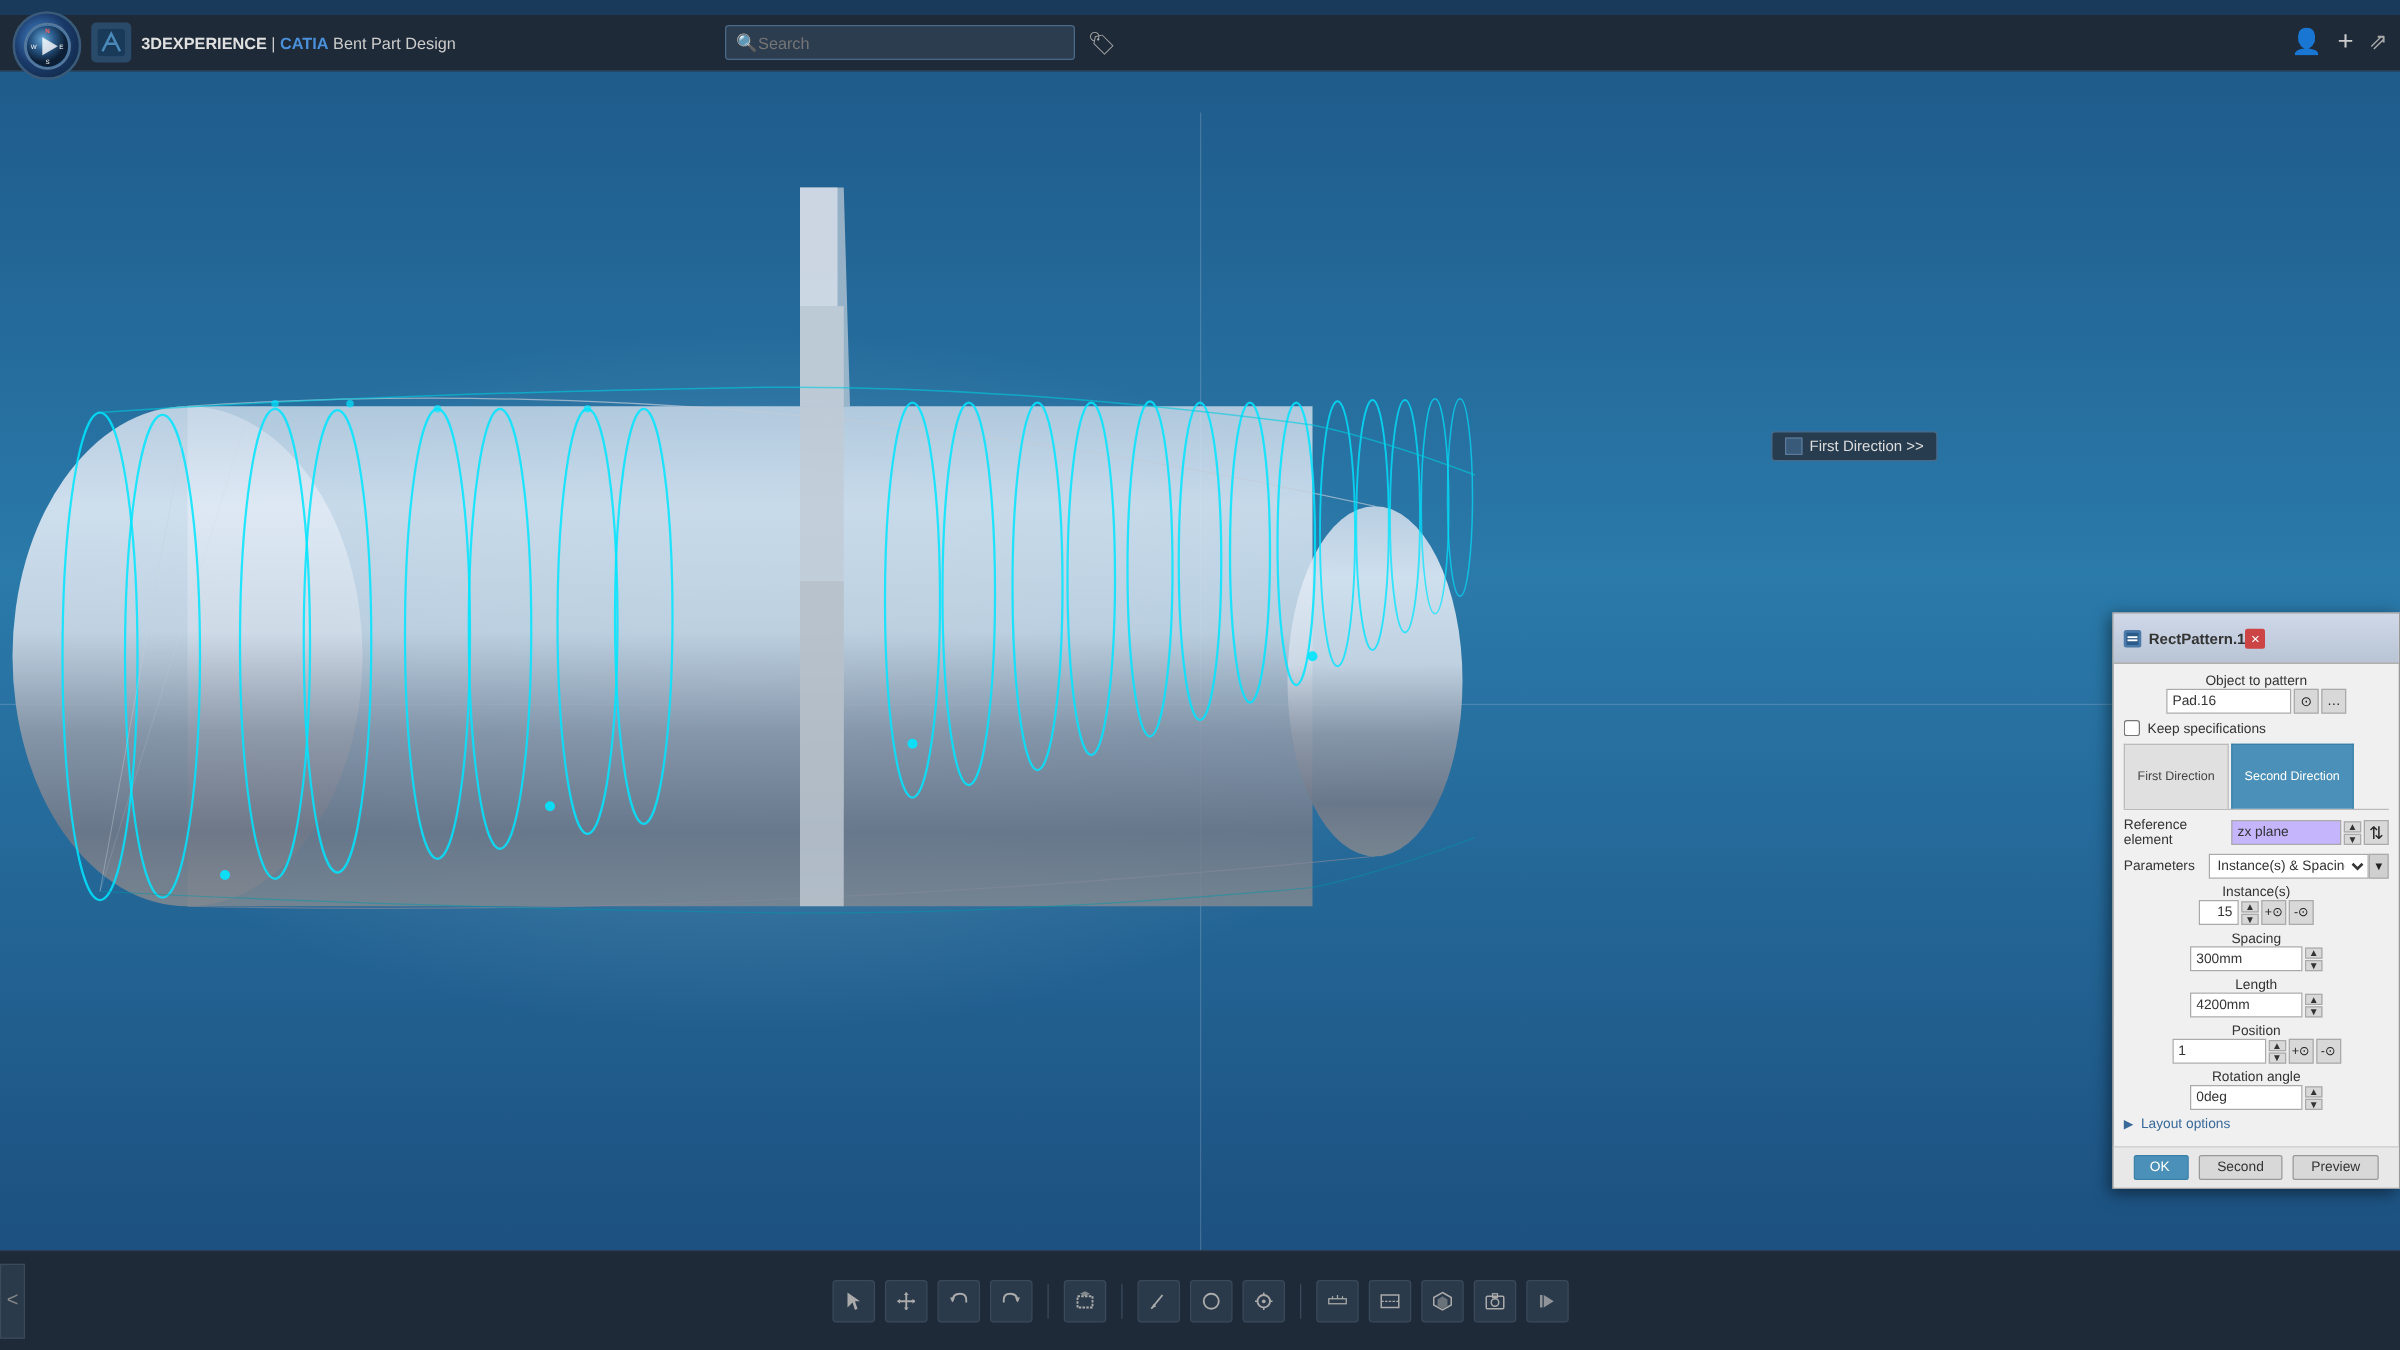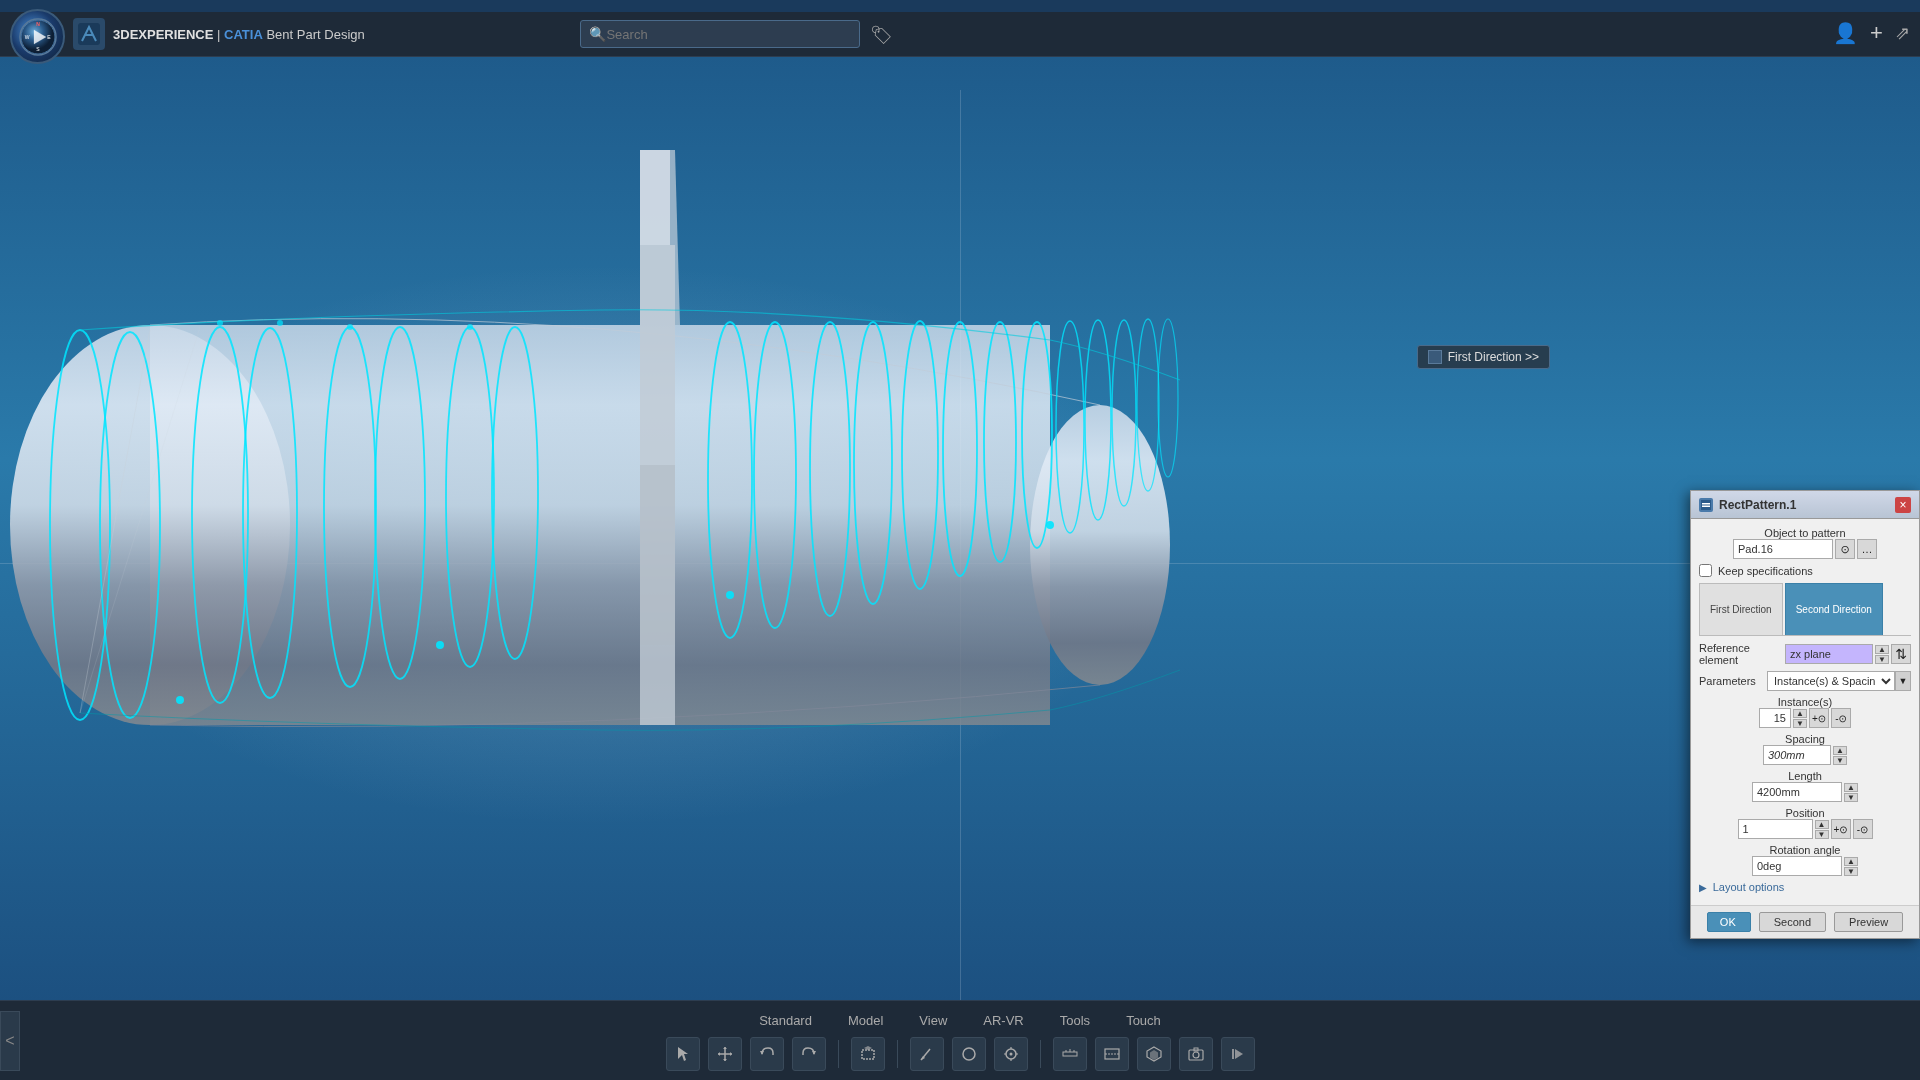--- a/index.html
+++ b/index.html
@@ -114,22 +114,22 @@
 
     
     #rect-pattern-dialog {
       position: absolute; right: 0; top: 490px; width: 230px;
       background: #f0f0f0; border: 1px solid #999; box-shadow: -3px 3px 12px rgba(0,0,0,0.5);
       font-size: 12px; color: #222;
     }
     .dialog-titlebar {
       background: linear-gradient(180deg, #d0d8e8 0%, #b8c4d4 100%);
       border-bottom: 1px solid #999;
-      display: flex; align-items: center; justify-content: space-between;
-      padding: 4px 8px; height: 28px;
+      display: flex; align-items: center; justify-content: flex-start;
+      padding: 4px 8px; height: 40px;
     }
     .dialog-titlebar .title {
       display: flex; align-items: center; gap: 6px; font-size: 12px; font-weight: bold; color: #333;
     }
     .dialog-titlebar .title-icon {
       width: 14px; height: 14px; background: #4a7aaa; border-radius: 2px;
       display: flex; align-items: center; justify-content: center; color: white; font-size: 8px;
     }
     .dialog-close {
       width: 16px; height: 16px; background: #c44; color: white;
@@ -397,28 +397,20 @@
     <circle cx="220" cy="228" r="3" fill="#00e5ff" opacity="0.7"></circle>
   </svg>
 
   <div class="first-direction-tooltip" style="top: 300px; right: 370px;">
     <div class="tooltip-box"></div>
     <span>First Direction &gt;&gt;</span>
   </div>
 </div>
 
 <div id="bottom-toolbar">
-  <div class="toolbar-tabs">
-    <span class="toolbar-tab">Standard</span>
-    <span class="toolbar-tab">Model</span>
-    <span class="toolbar-tab">View</span>
-    <span class="toolbar-tab">AR-VR</span>
-    <span class="toolbar-tab">Tools</span>
-    <span class="toolbar-tab">Touch</span>
-  </div>
   <div class="toolbar-icons">
     <div class="toolbar-collapse">&lt;</div>
 
     <div class="toolbar-btn">
       <svg width="18" height="18" viewBox="0 0 18 18">
           <path d="M4 2 L4 14 L8 10 L10 16 L12 15 L10 9 L14 9 Z" fill="#aaa"></path>
         </svg>
     </div>
     <div class="toolbar-btn">
       <svg width="18" height="18" viewBox="0 0 18 18">
@@ -575,21 +567,21 @@
           <div class="spin-btn">▼</div>
         </div>
         <div class="action-btn" style="font-size:10px;">+⊙</div>
         <div class="action-btn" style="font-size:10px;">-⊙</div>
       </div>
     </div>
 
     <div class="dialog-row">
       <span class="dialog-label">Spacing</span>
       <div class="dialog-input-group">
-        <input class="dialog-input" style="width: 68px; font-style: italic;" type="text" value="300mm">
+        <input class="dialog-input" style="width: 90px;" type="text" value="300mm">
         <div class="spin-btns">
           <div class="spin-btn">▲</div>
           <div class="spin-btn">▼</div>
         </div>
       </div>
     </div>
 
     <div class="dialog-row">
       <span class="dialog-label">Length</span>
       <div class="dialog-input-group">

